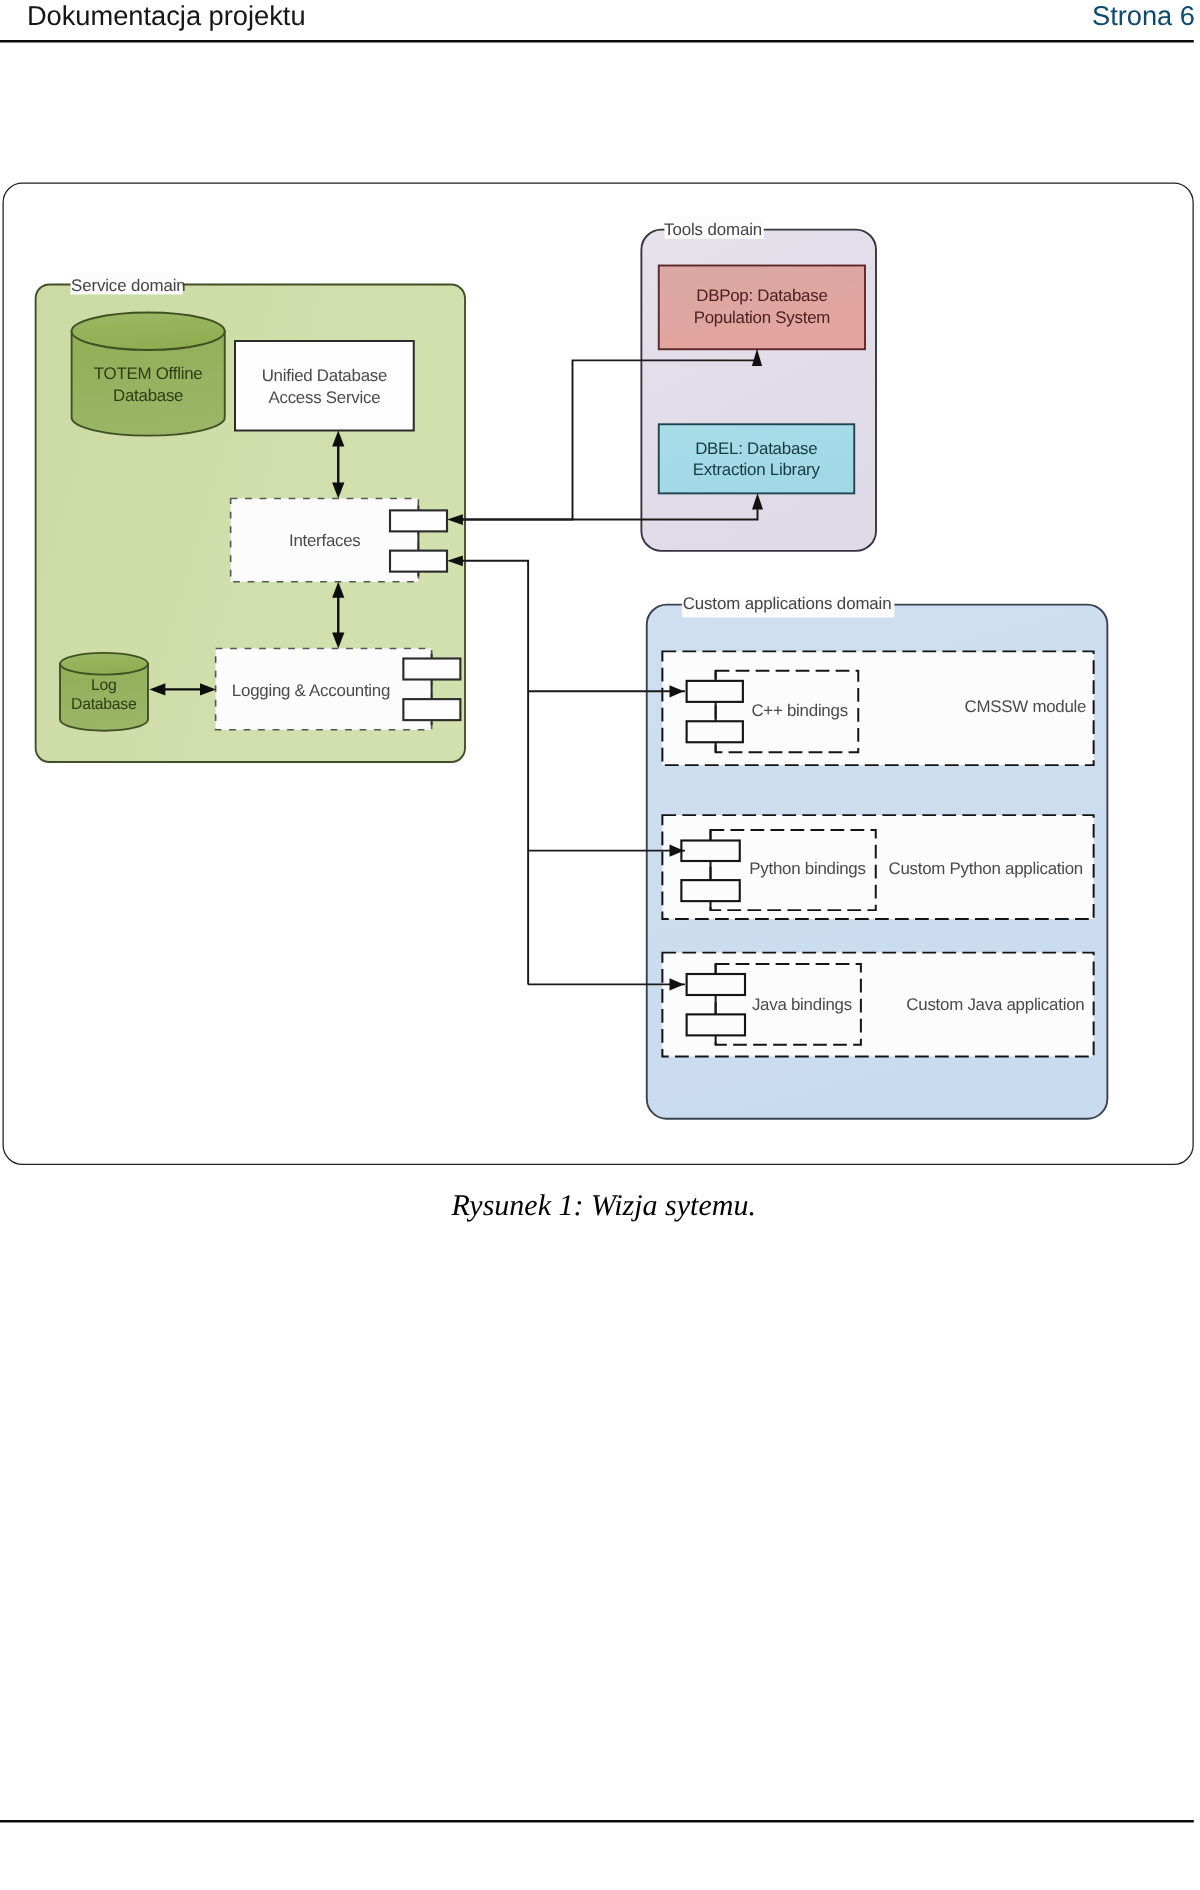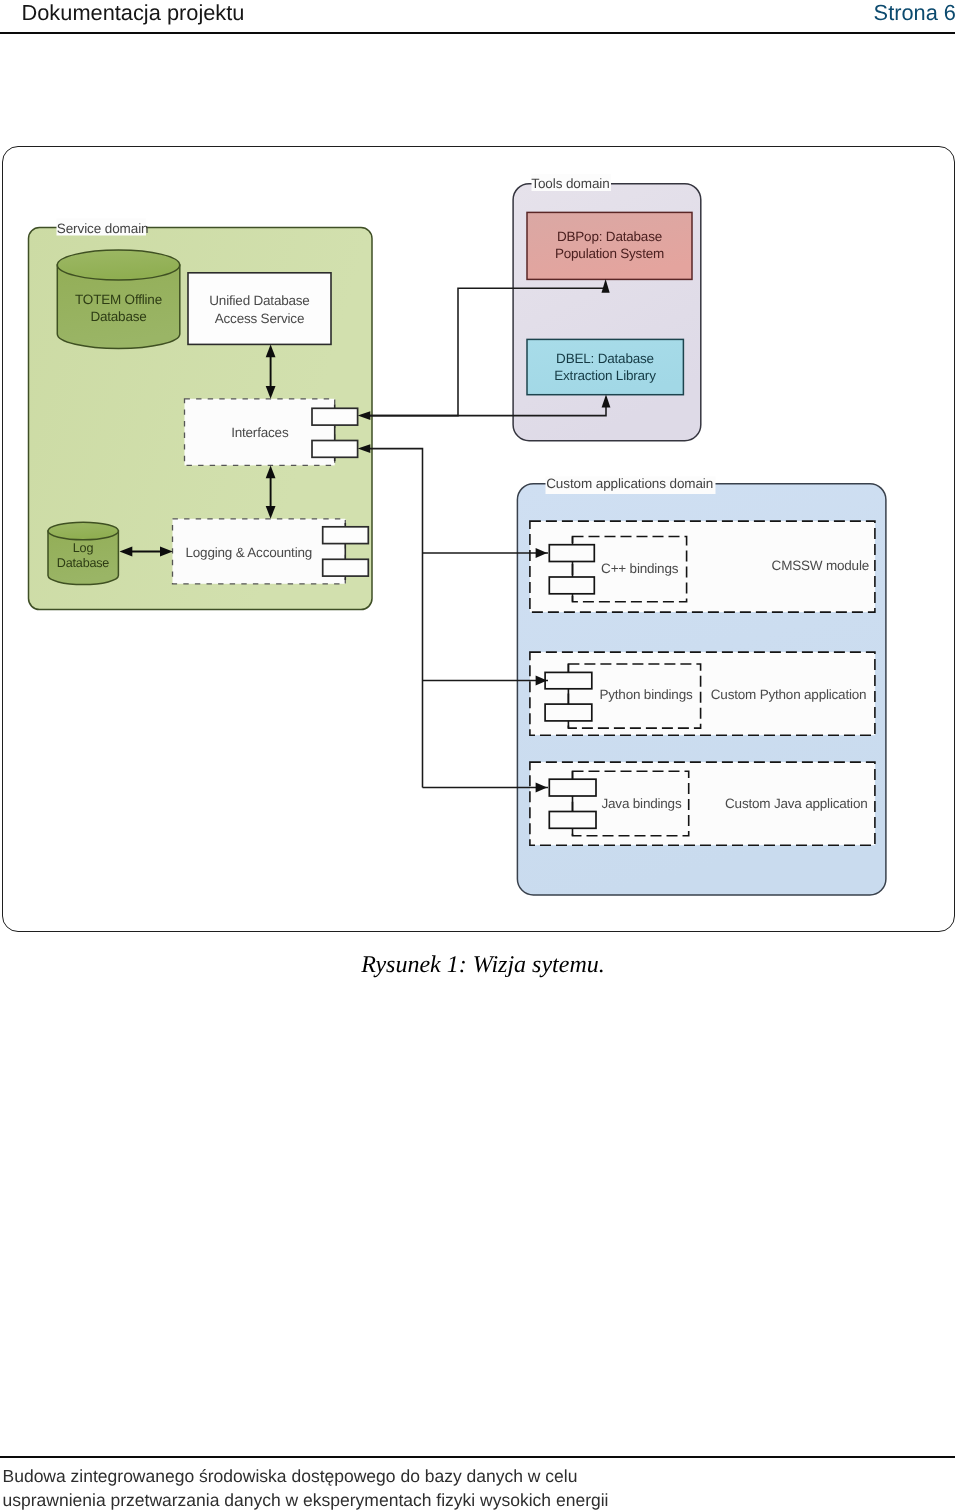--- a/index.html
+++ b/index.html
@@ -212,15 +212,13 @@
       <path d="M606 394.5 L601.6 407.6 L610.4 407.6 Z"></path>
       <path d="M357.7 415.6 L370.3 411.3 L370.3 419.9 Z"></path>
       <path d="M357.7 448.6 L370.3 444.3 L370.3 452.9 Z"></path>
       <path d="M547.2 553 L535.6 548.1 L535.6 557.9 Z"></path>
       <path d="M547.2 680.5 L535.6 675.6 L535.6 685.4 Z"></path>
       <path d="M547.2 787.5 L535.6 782.6 L535.6 792.4 Z"></path>
     </g>
   </svg>
 
   <div id="footer-rule"></div>
-  <div id="footer-text">Budowa zintegrowanego środowiska dostępowego do bazy danych w celu
-usprawnienia przetwarzania danych w eksperymentach fizyki wysokich energii</div>
 </div>
 
 </body></html>

